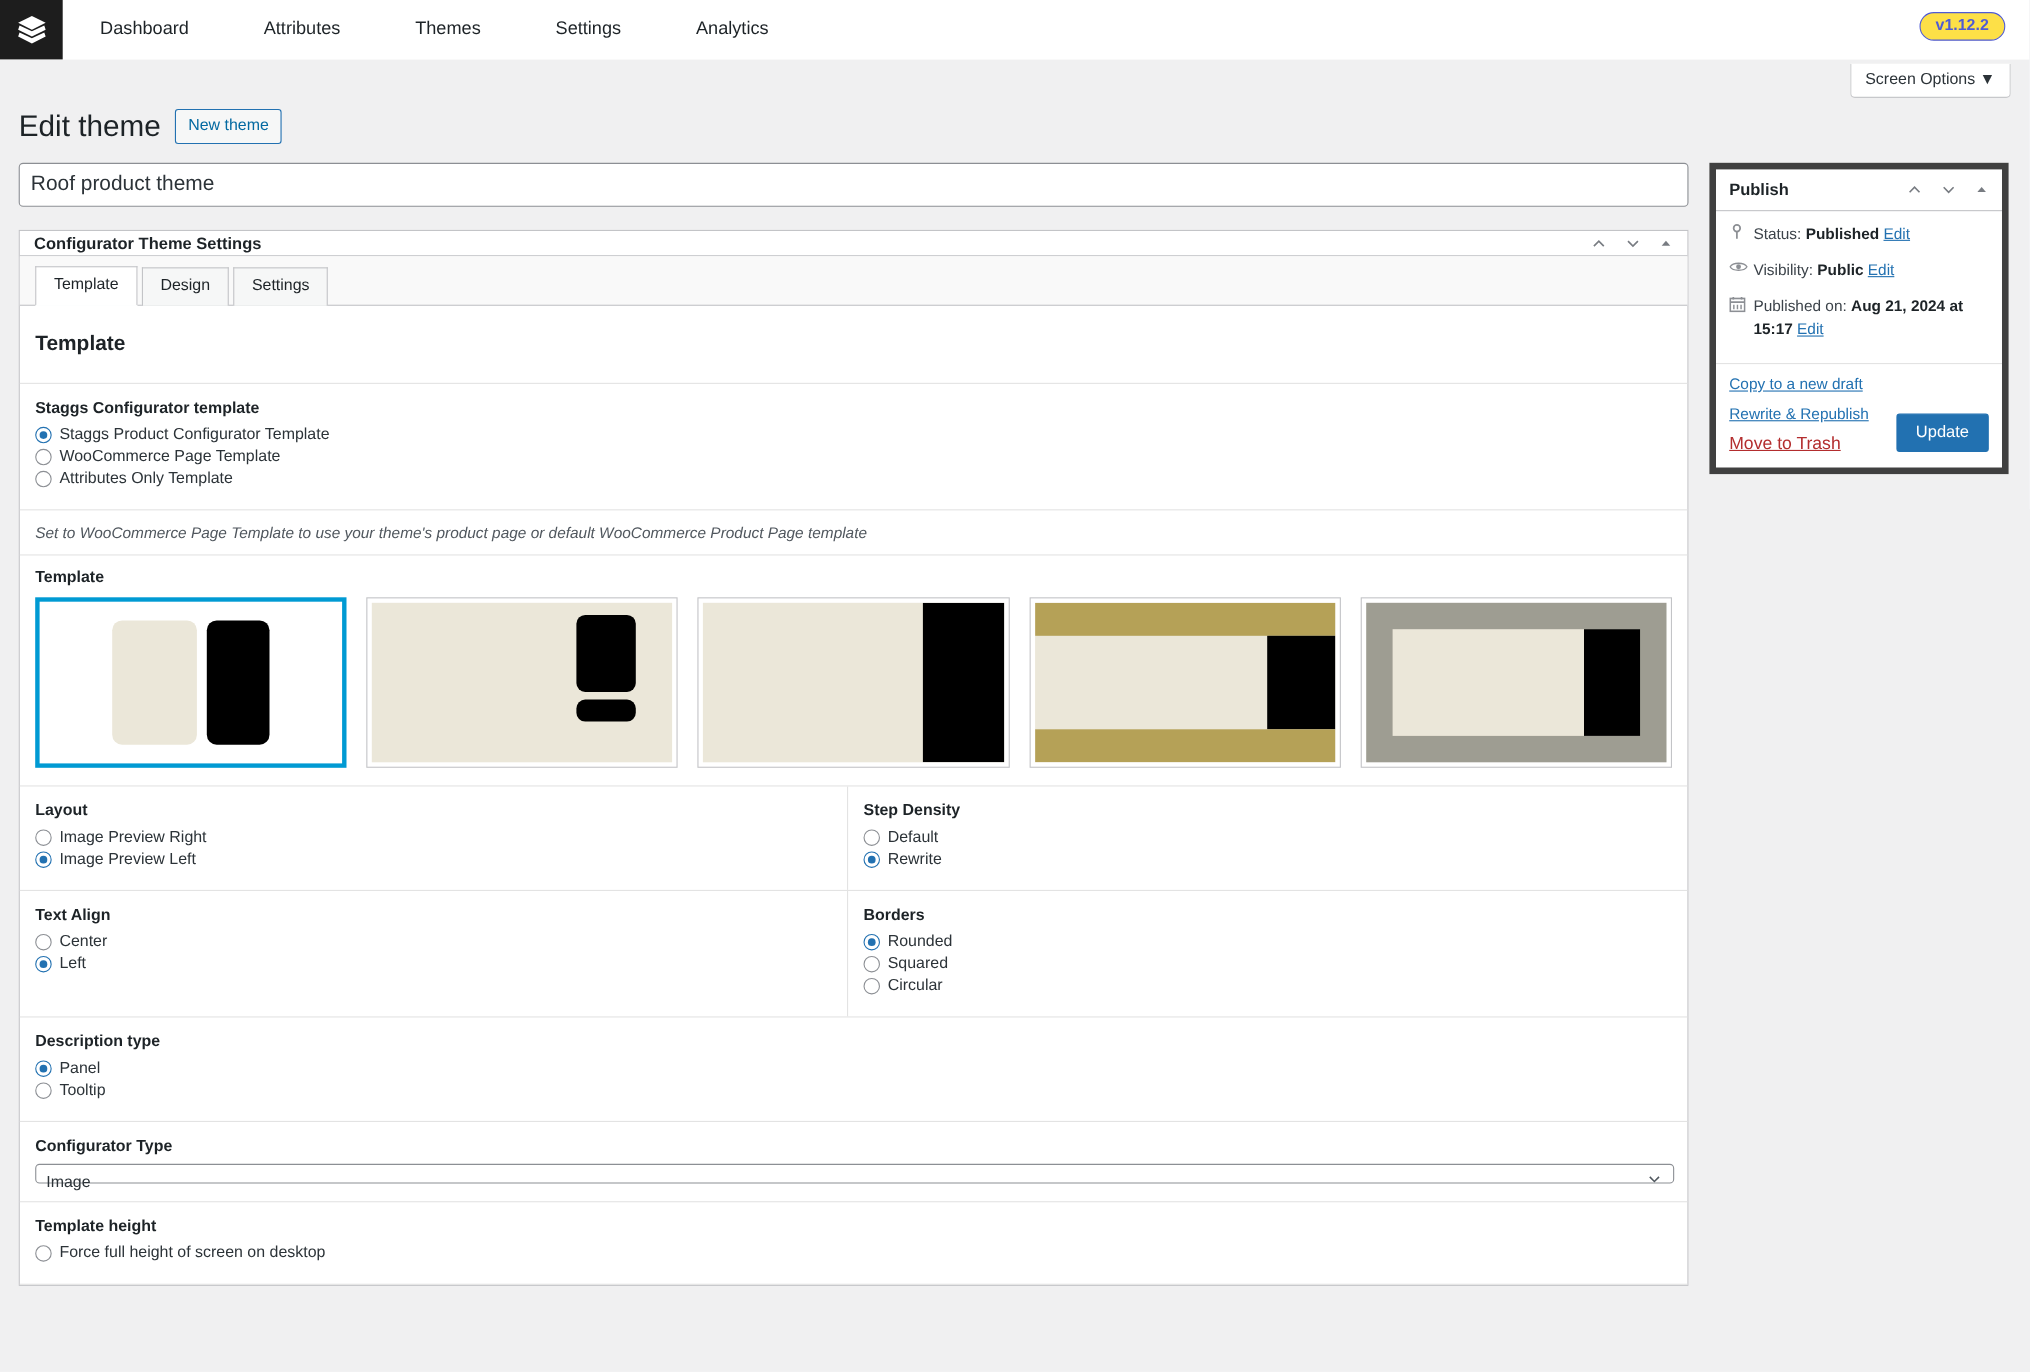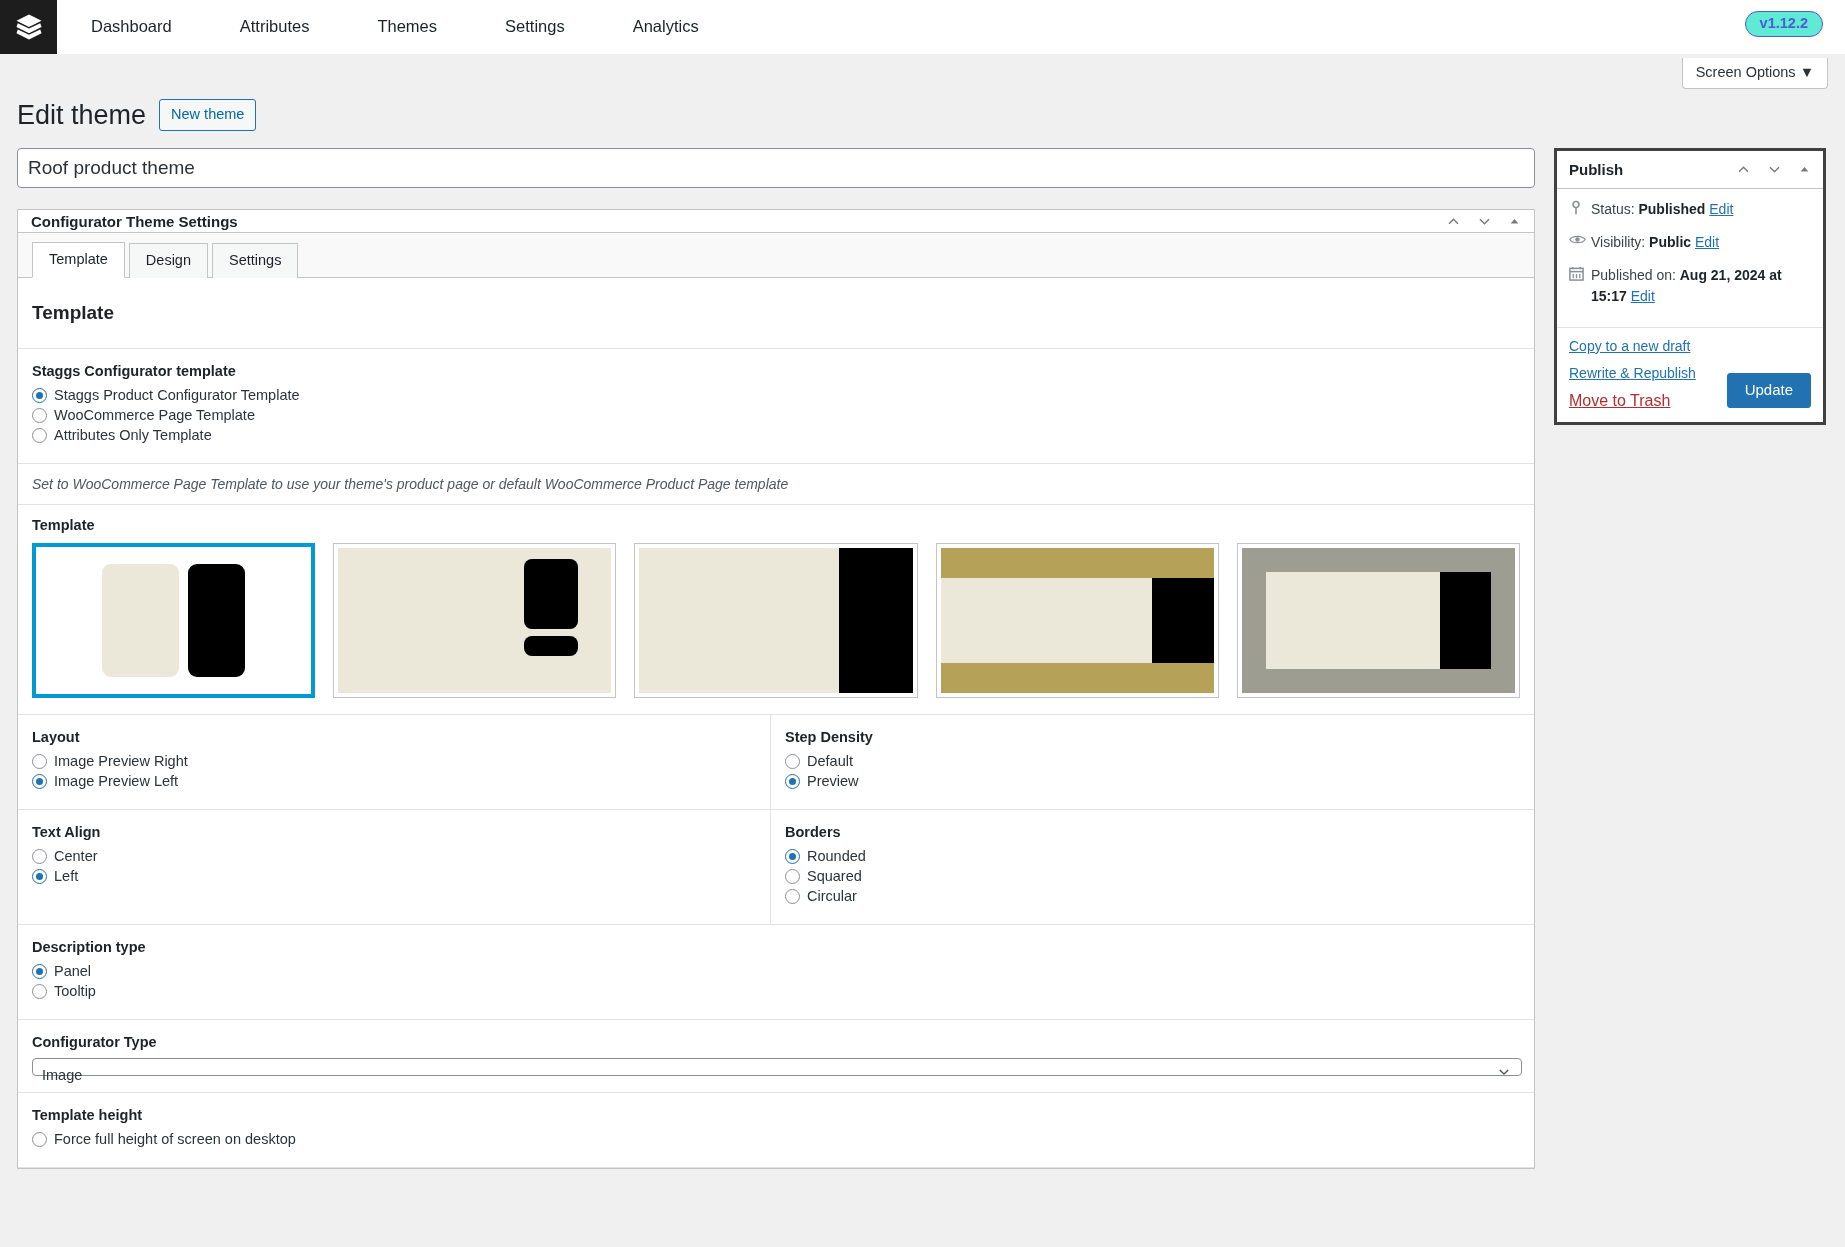--- a/index.html
+++ b/index.html
@@ -43,21 +43,21 @@
   .nav-link:last-child { margin-right: 0; }
   .version-badge {
     position: absolute;
     right: 22px; top: 11px;
     border: 1.5px solid #4f5bd5;
     color: #4f5bd5;
     border-radius: 14px;
     font-size: 14.5px;
     font-weight: bold;
     padding: 4px 14px 5px;
-    background: #5eead4;
+    background: #fde047;
     line-height: 1;
   }
 
   
   .screen-options-wrap {
     height: 36px;
     position: relative;
   }
   .screen-options {
     position: absolute;
@@ -273,21 +273,21 @@
   }
   .sel-arrow {
     position: absolute; right: 11px; top: 9px;
     color: #50575e; font-size: 12px; line-height: 1;
     pointer-events: none;
   }
 
   
   .side-box {
     background: #fff;
-    border: 3px solid #404040;
+    border: 6px solid #404040;
   }
   .side-header {
     display: flex; align-items: center;
     height: 38px;
     border-bottom: 1px solid #c3c4c7;
     padding: 0 12px;
   }
   .side-title { font-size: 15px; font-weight: bold; color: #1d2327; flex: 1; }
   .side-body { padding: 10px 12px 8px 12px; border-bottom: 1px solid #e3e3e3; }
   .misc-row {
@@ -471,21 +471,21 @@
           </label>
         </div>
         <div class="cellR">
           <div class="field-label">Step Density</div>
           <label class="radio-row">
             <span class="rad"></span>
             <span>Default</span>
           </label>
           <label class="radio-row">
             <span class="rad on"></span>
-            <span>Preview</span>
+            <span>Rewrite</span>
           </label>
         </div>
       </div>
 
       <div class="grid2">
         <div class="cellL">
           <div class="field-label">Text Align</div>
           <label class="radio-row">
             <span class="rad"></span>
             <span>Center</span>

